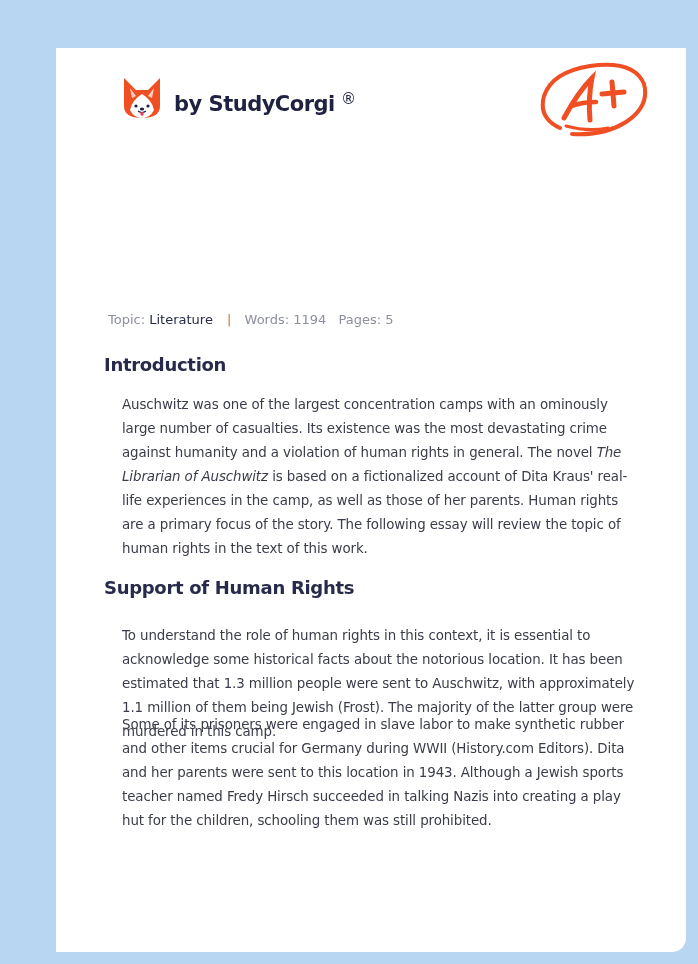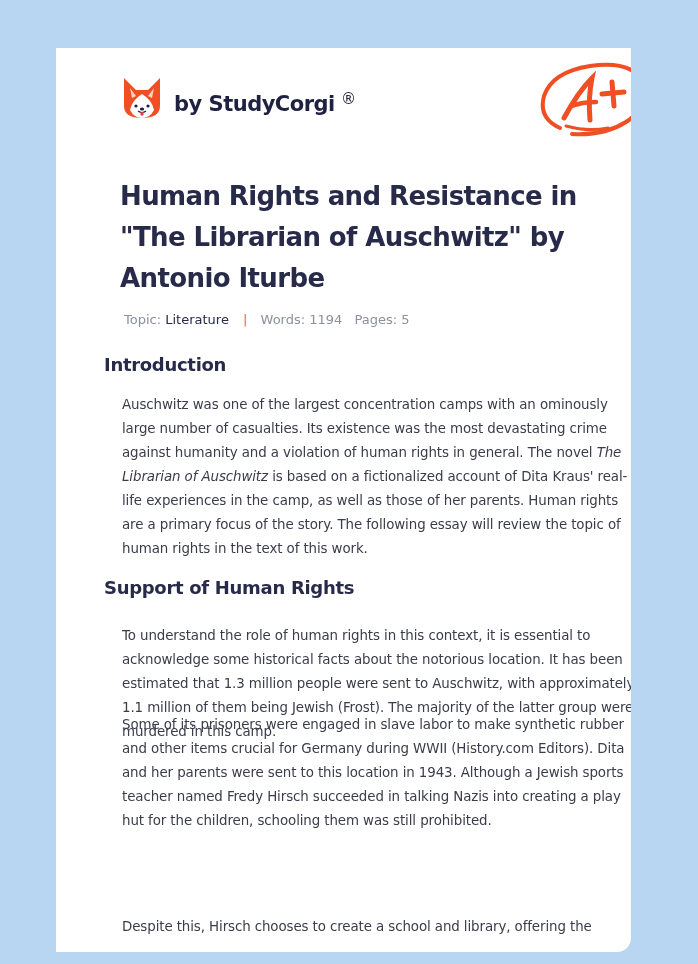--- a/index.html
+++ b/index.html
@@ -3,42 +3,42 @@
 <meta charset="utf-8">
 <style>
   html, body { margin: 0; padding: 0; }
   body {
     width: 698px; height: 964px; overflow: hidden;
     background: #b8d5f2;
     font-family: "Liberation Sans", sans-serif;
     position: relative;
   }
   .card {
-    position: absolute; left: 56px; top: 48px; width: 575px; height: 904px;
+    position: absolute; left: 56px; top: 48px; width: 630px; height: 904px;
     background: #ffffff; border-bottom-right-radius: 14px; overflow: hidden;
   }
   .logo { position: absolute; left: 66px; top: 28px; display: flex; align-items: center; }
   .logo svg { display: block; }
   .brand {
     position: absolute; left: 118px; top: 44px;
     font-family: "DejaVu Sans", sans-serif; font-weight: bold; font-size: 21px;
     color: #1f2140; letter-spacing: -0.5px;
   }
   .reg {
     position: absolute; left: 285px; top: 42px; font-size: 15px; color: #1f2140;
     font-family: "DejaVu Sans", sans-serif;
   }
   .grade { position: absolute; left: 482px; top: 10px; }
   .title {
     position: absolute; left: 64px; top: 128px; width: 500px; margin: 0;
     font-family: "DejaVu Sans", sans-serif; font-weight: bold; font-size: 26px;
     line-height: 41px; color: #272a48; letter-spacing: -0.6px;
   }
   .meta {
-    position: absolute; left: 68px; top: 264px; font-size: 13px; color: #8c8f9e;
+    position: absolute; left: 52px; top: 264px; font-size: 13px; color: #8c8f9e;
     font-family: "DejaVu Sans", sans-serif;
   }
   .meta .topic-val { color: #272a48; }
   .meta .sep { color: #d3702f; margin: 0 9px 0 10px; }
   .meta .pages { margin-left: 8px; }
   .h2 {
     position: absolute; left: 48px; margin: 0;
     font-family: "DejaVu Sans", sans-serif; font-weight: bold; font-size: 18px;
     color: #272a48; letter-spacing: -0.3px;
   }
@@ -74,30 +74,28 @@
     <svg width="112" height="86" viewBox="0 0 112 86">
       <path d="M22 70 Q0 60 6 38 Q14 14 52 8 Q96 2 106 26 Q112 48 88 64 Q66 78 34 76" stroke="#f04e23" stroke-width="4" fill="none" stroke-linecap="round"></path>
       <path d="M26 60 Q40 34 54 20 Q50 40 52 62" stroke="#f04e23" stroke-width="5" fill="none" stroke-linecap="round"></path>
       <path d="M34 48 Q44 44 58 44" stroke="#f04e23" stroke-width="4.5" fill="none" stroke-linecap="round"></path>
       <path d="M64 36 L86 34" stroke="#f04e23" stroke-width="5" fill="none" stroke-linecap="round"></path>
       <path d="M74 24 L76 48" stroke="#f04e23" stroke-width="5" fill="none" stroke-linecap="round"></path>
       <path d="M28 68 Q50 74 70 70" stroke="#f04e23" stroke-width="3" fill="none" stroke-linecap="round"></path>
     </svg>
   </div>
 
-  <h1 class="title">Human Rights and Resistance in "The Librarian of Auschwitz" by Antonio Iturbe</h1>
 
   <div class="meta">
     <span>Topic:</span>
     <span class="topic-val">Literature</span>
     <span class="sep">|</span>
     <span>Words: 1194</span>
     <span class="pages">Pages: 5</span>
   </div>
 
   <h2 class="h2" style="top:306px">Introduction</h2>
   <p class="p" style="top:343px"><span>Auschwitz was one of the largest concentration camps with an ominously large number of casualties. Its existence was the most devastating crime against humanity and a violation of human rights in general. The novel </span><em>The Librarian of Auschwitz</em><span> is based on a fictionalized account of Dita Kraus' real-life experiences in the camp, as well as those of her parents. Human rights are a primary focus of the story. The following essay will review the topic of human rights in the text of this work.</span></p>
 
   <h2 class="h2" style="top:529px">Support of Human Rights</h2>
   <p class="p" style="top:574px">To understand the role of human rights in this context, it is essential to acknowledge some historical facts about the notorious location. It has been estimated that 1.3 million people were sent to Auschwitz, with approximately 1.1 million of them being Jewish (Frost). The majority of the latter group were murdered in this camp.</p>
   <p class="p" style="top:663px">Some of its prisoners were engaged in slave labor to make synthetic rubber and other items crucial for Germany during WWII (History.com Editors). Dita and her parents were sent to this location in 1943. Although a Jewish sports teacher named Fredy Hirsch succeeded in talking Nazis into creating a play hut for the children, schooling them was still prohibited.</p>
-  <p class="p" style="top:865px">Despite this, Hirsch chooses to create a school and library, offering the</p>
 </div>
 
 </body></html>

